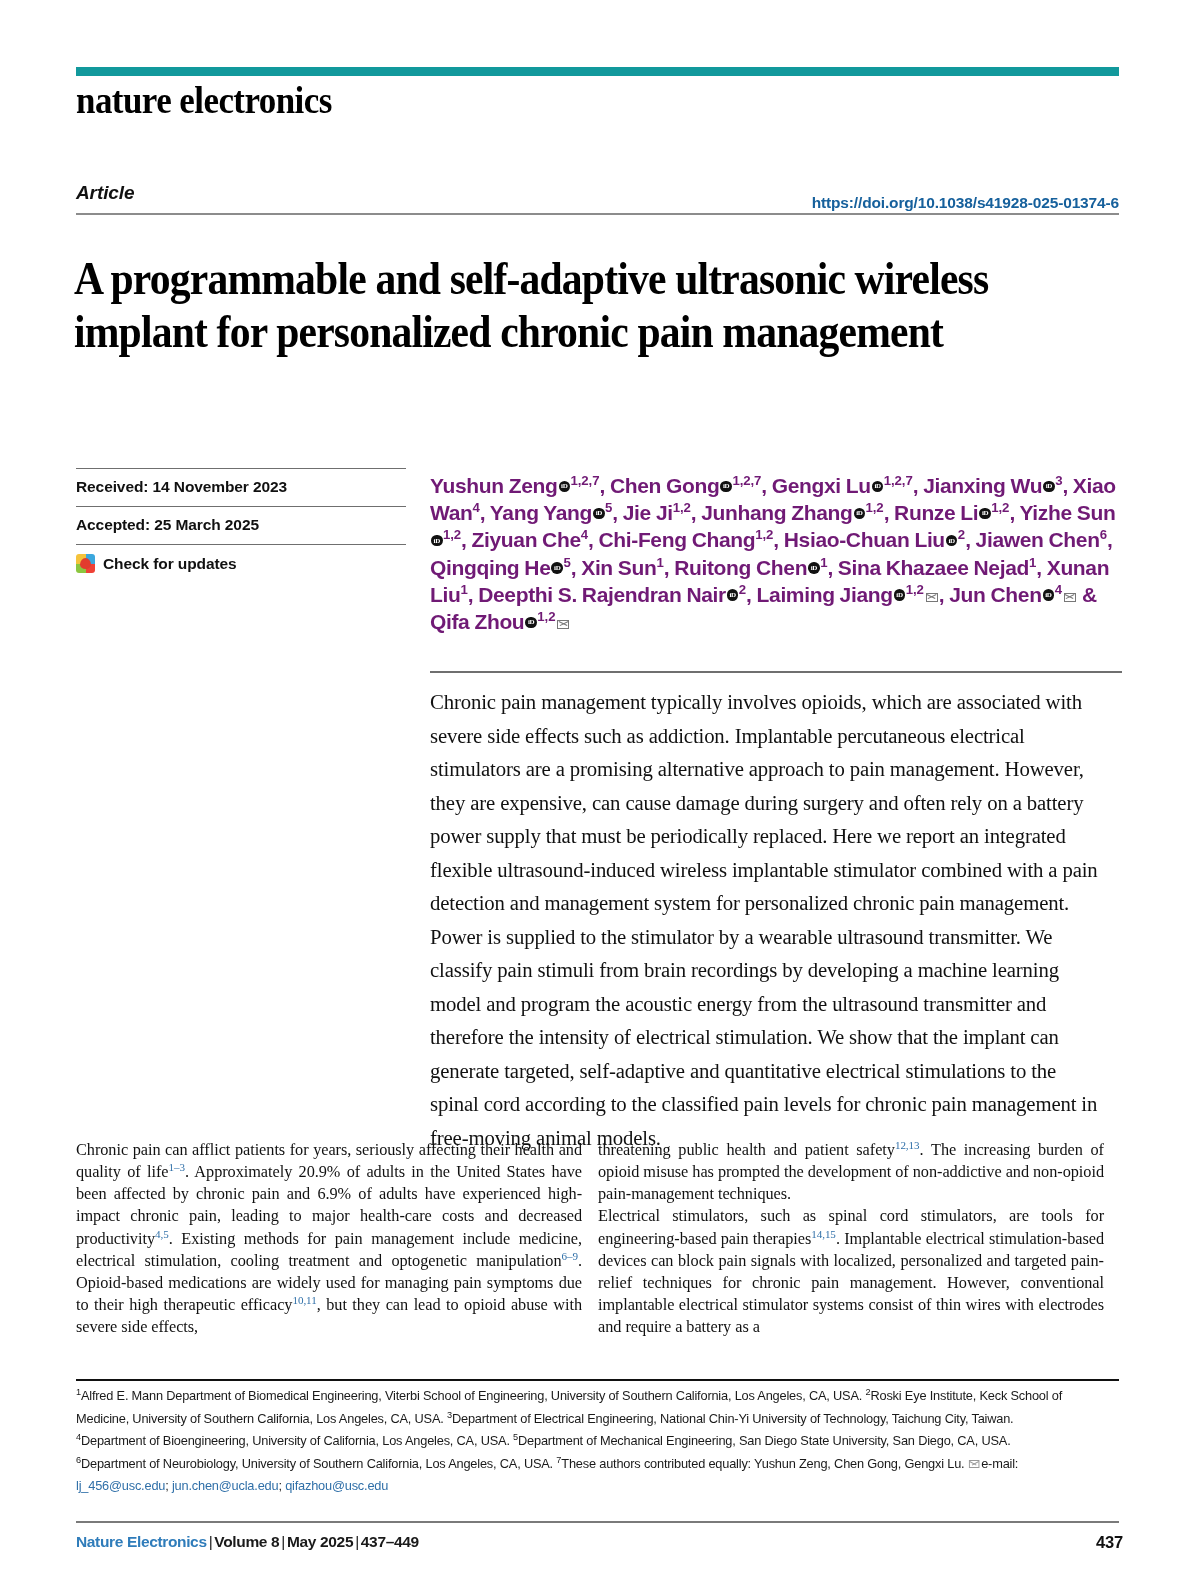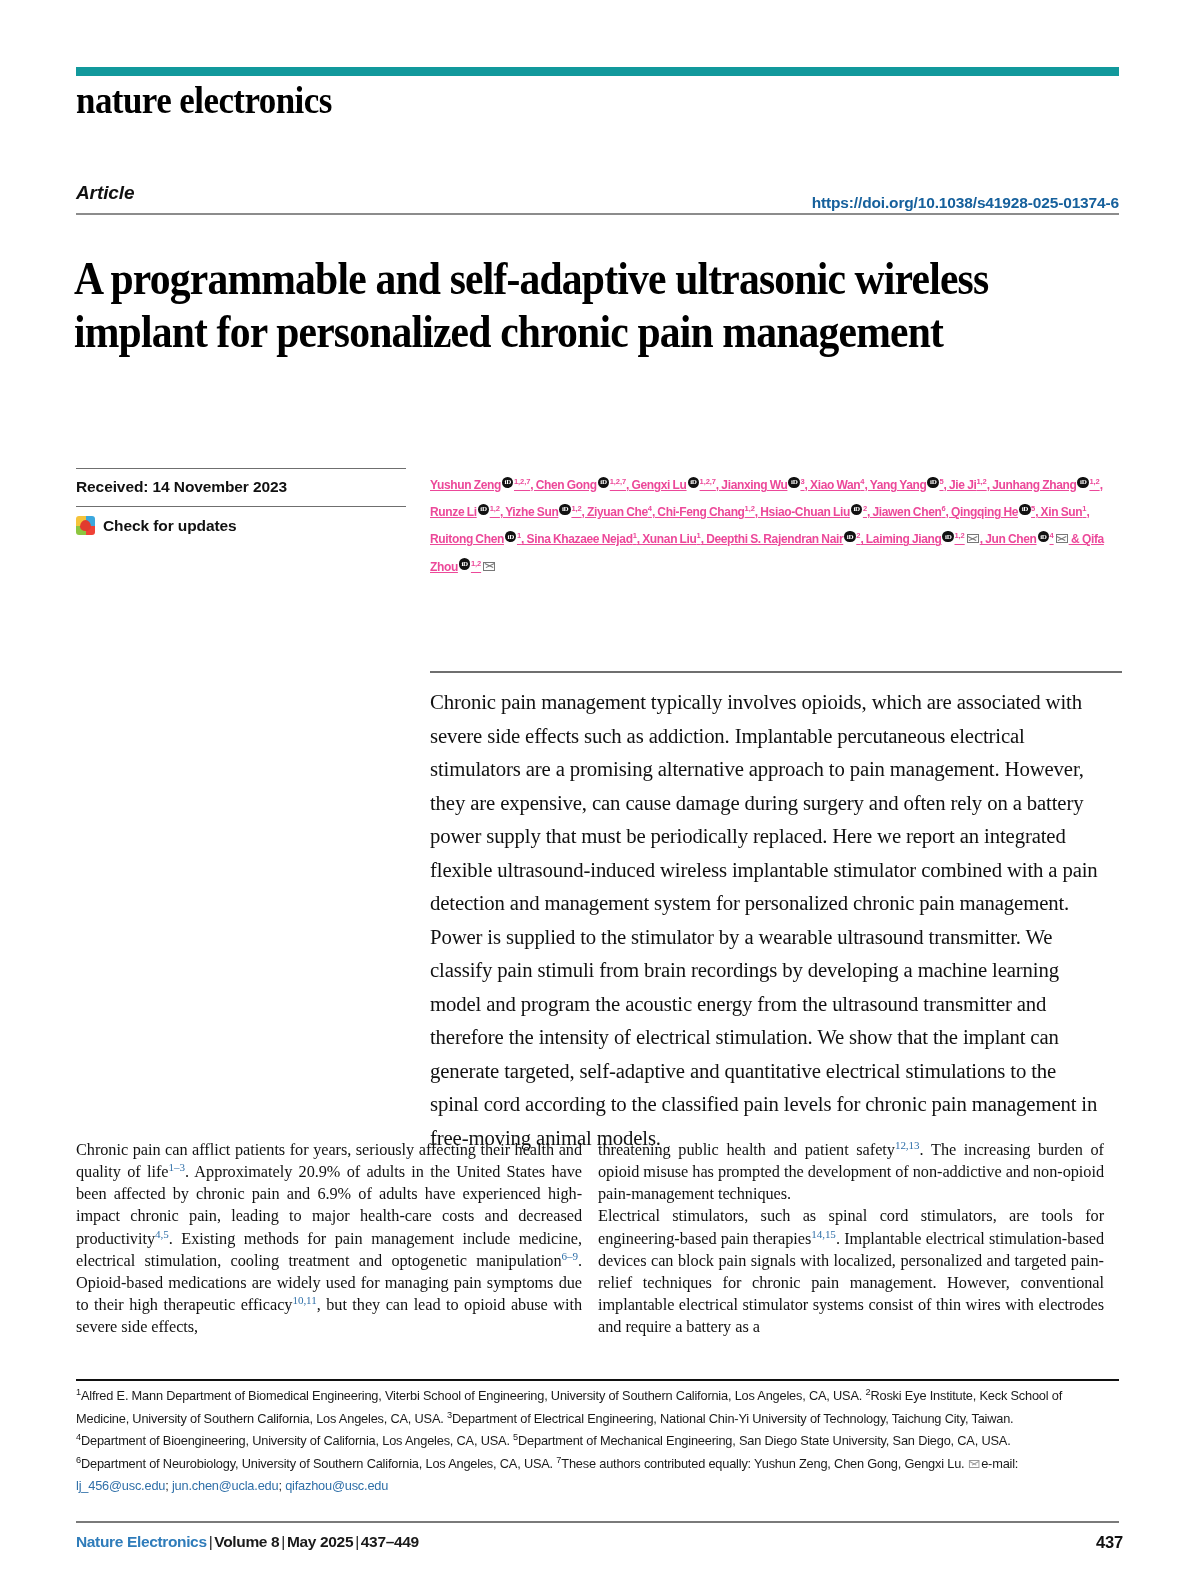--- a/index.html
+++ b/index.html
@@ -150,27 +150,26 @@
     font-weight: 700;
     letter-spacing: -0.1px;
   }
 
   
   .authors {
     position: absolute;
     left: 430px;
     top: 472px;
     width: 695px;
-    font-size: 12px;
+    font-size: 21px;
     font-weight: 700;
     line-height: 27.2px;
     letter-spacing: -0.35px;
-    color: #ec4899;
+    color: #701a75;
     word-spacing: -0.5px;
-    text-decoration: underline;
   }
   .authors sup {
     font-size: 0.63em;
     font-weight: 700;
     vertical-align: super;
     line-height: 0;
     letter-spacing: -0.1px;
   }
   .orcid {
     display: inline-block;
@@ -368,20 +367,21 @@
   <div class="journal-name">nature electronics</div>
 
   <div class="article-label">Article</div>
   <a class="doi-link" href="#">https://doi.org/10.1038/s41928-025-01374-6</a>
   <div class="rule-under-article"></div>
 
   <h1 class="title">A programmable and self-adaptive ultrasonic wireless implant for personalized chronic pain management</h1>
 
   <div class="meta-col">
     <div class="meta-row">Received: 14 November 2023</div>
+    <div class="meta-row">Accepted: 25 March 2025</div>
     <div class="meta-row updates">
       <span class="crossmark">
         <i class="q1"></i>
           <i class="q2"></i>
           <i class="q3"></i>
           <i class="q4"></i>
         <span class="dot"></span>
       </span>
       <span class="updates-label">Check for updates</span>
     </div>

